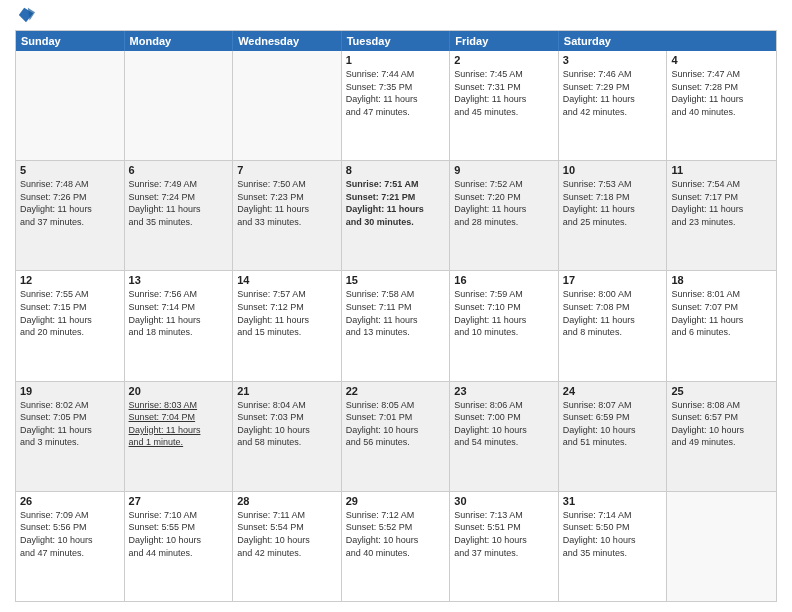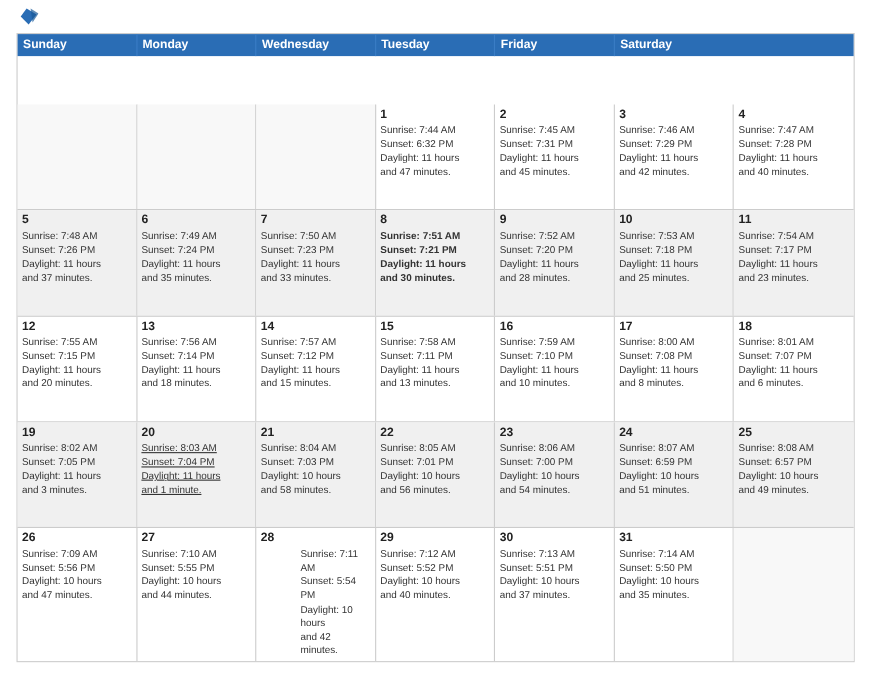--- a/index.html
+++ b/index.html
@@ -45,21 +45,20 @@
     }
     .subtitle {
       font-size: 13px;
       color: #555;
     }
     .calendar {
       flex: 1;
       display: flex;
       flex-direction: column;
       border: 1px solid #ccc;
-      gap: 44px;
     }
     .cal-header {
       display: grid;
       grid-template-columns: repeat(7, 1fr);
       background: #2a6db5;
     }
     .cal-header-cell {
       color: #fff;
       font-size: 11px;
       font-weight: bold;
@@ -137,21 +136,21 @@
         <div class="cal-header-cell">Saturday</div>
       </div>
     <div class="cal-body" id="cal-body">
         <div class="cal-row">
           <div class="cal-cell empty"></div>
           <div class="cal-cell empty"></div>
           <div class="cal-cell empty"></div>
           <div class="cal-cell">
             <div class="day-num">1</div>
             <div class="day-info" style="white-space: pre-line;">Sunrise: 7:44 AM
-Sunset: 6:32 PM
+Sunset: 7:35 PM
 Daylight: 11 hours
 and 47 minutes.</div>
           </div>
           <div class="cal-cell">
             <div class="day-num">2</div>
             <div class="day-info" style="white-space: pre-line;">Sunrise: 7:45 AM
 Sunset: 7:31 PM
 Daylight: 11 hours
 and 45 minutes.</div>
           </div>
@@ -333,21 +332,21 @@
           </div>
           <div class="cal-cell">
             <div class="day-num">27</div>
             <div class="day-info" style="white-space: pre-line;">Sunrise: 7:10 AM
 Sunset: 5:55 PM
 Daylight: 10 hours
 and 44 minutes.</div>
           </div>
           <div class="cal-cell">
             <div class="day-num">28</div>
-            <div class="day-info" style="white-space: pre-line; margin-left: 36px;">Sunrise: 7:11 AM
+            <div class="day-info" style="white-space: pre-line;">Sunrise: 7:11 AM
 Sunset: 5:54 PM
 Daylight: 10 hours
 and 42 minutes.</div>
           </div>
           <div class="cal-cell">
             <div class="day-num">29</div>
             <div class="day-info" style="white-space: pre-line;">Sunrise: 7:12 AM
 Sunset: 5:52 PM
 Daylight: 10 hours
 and 40 minutes.</div>

